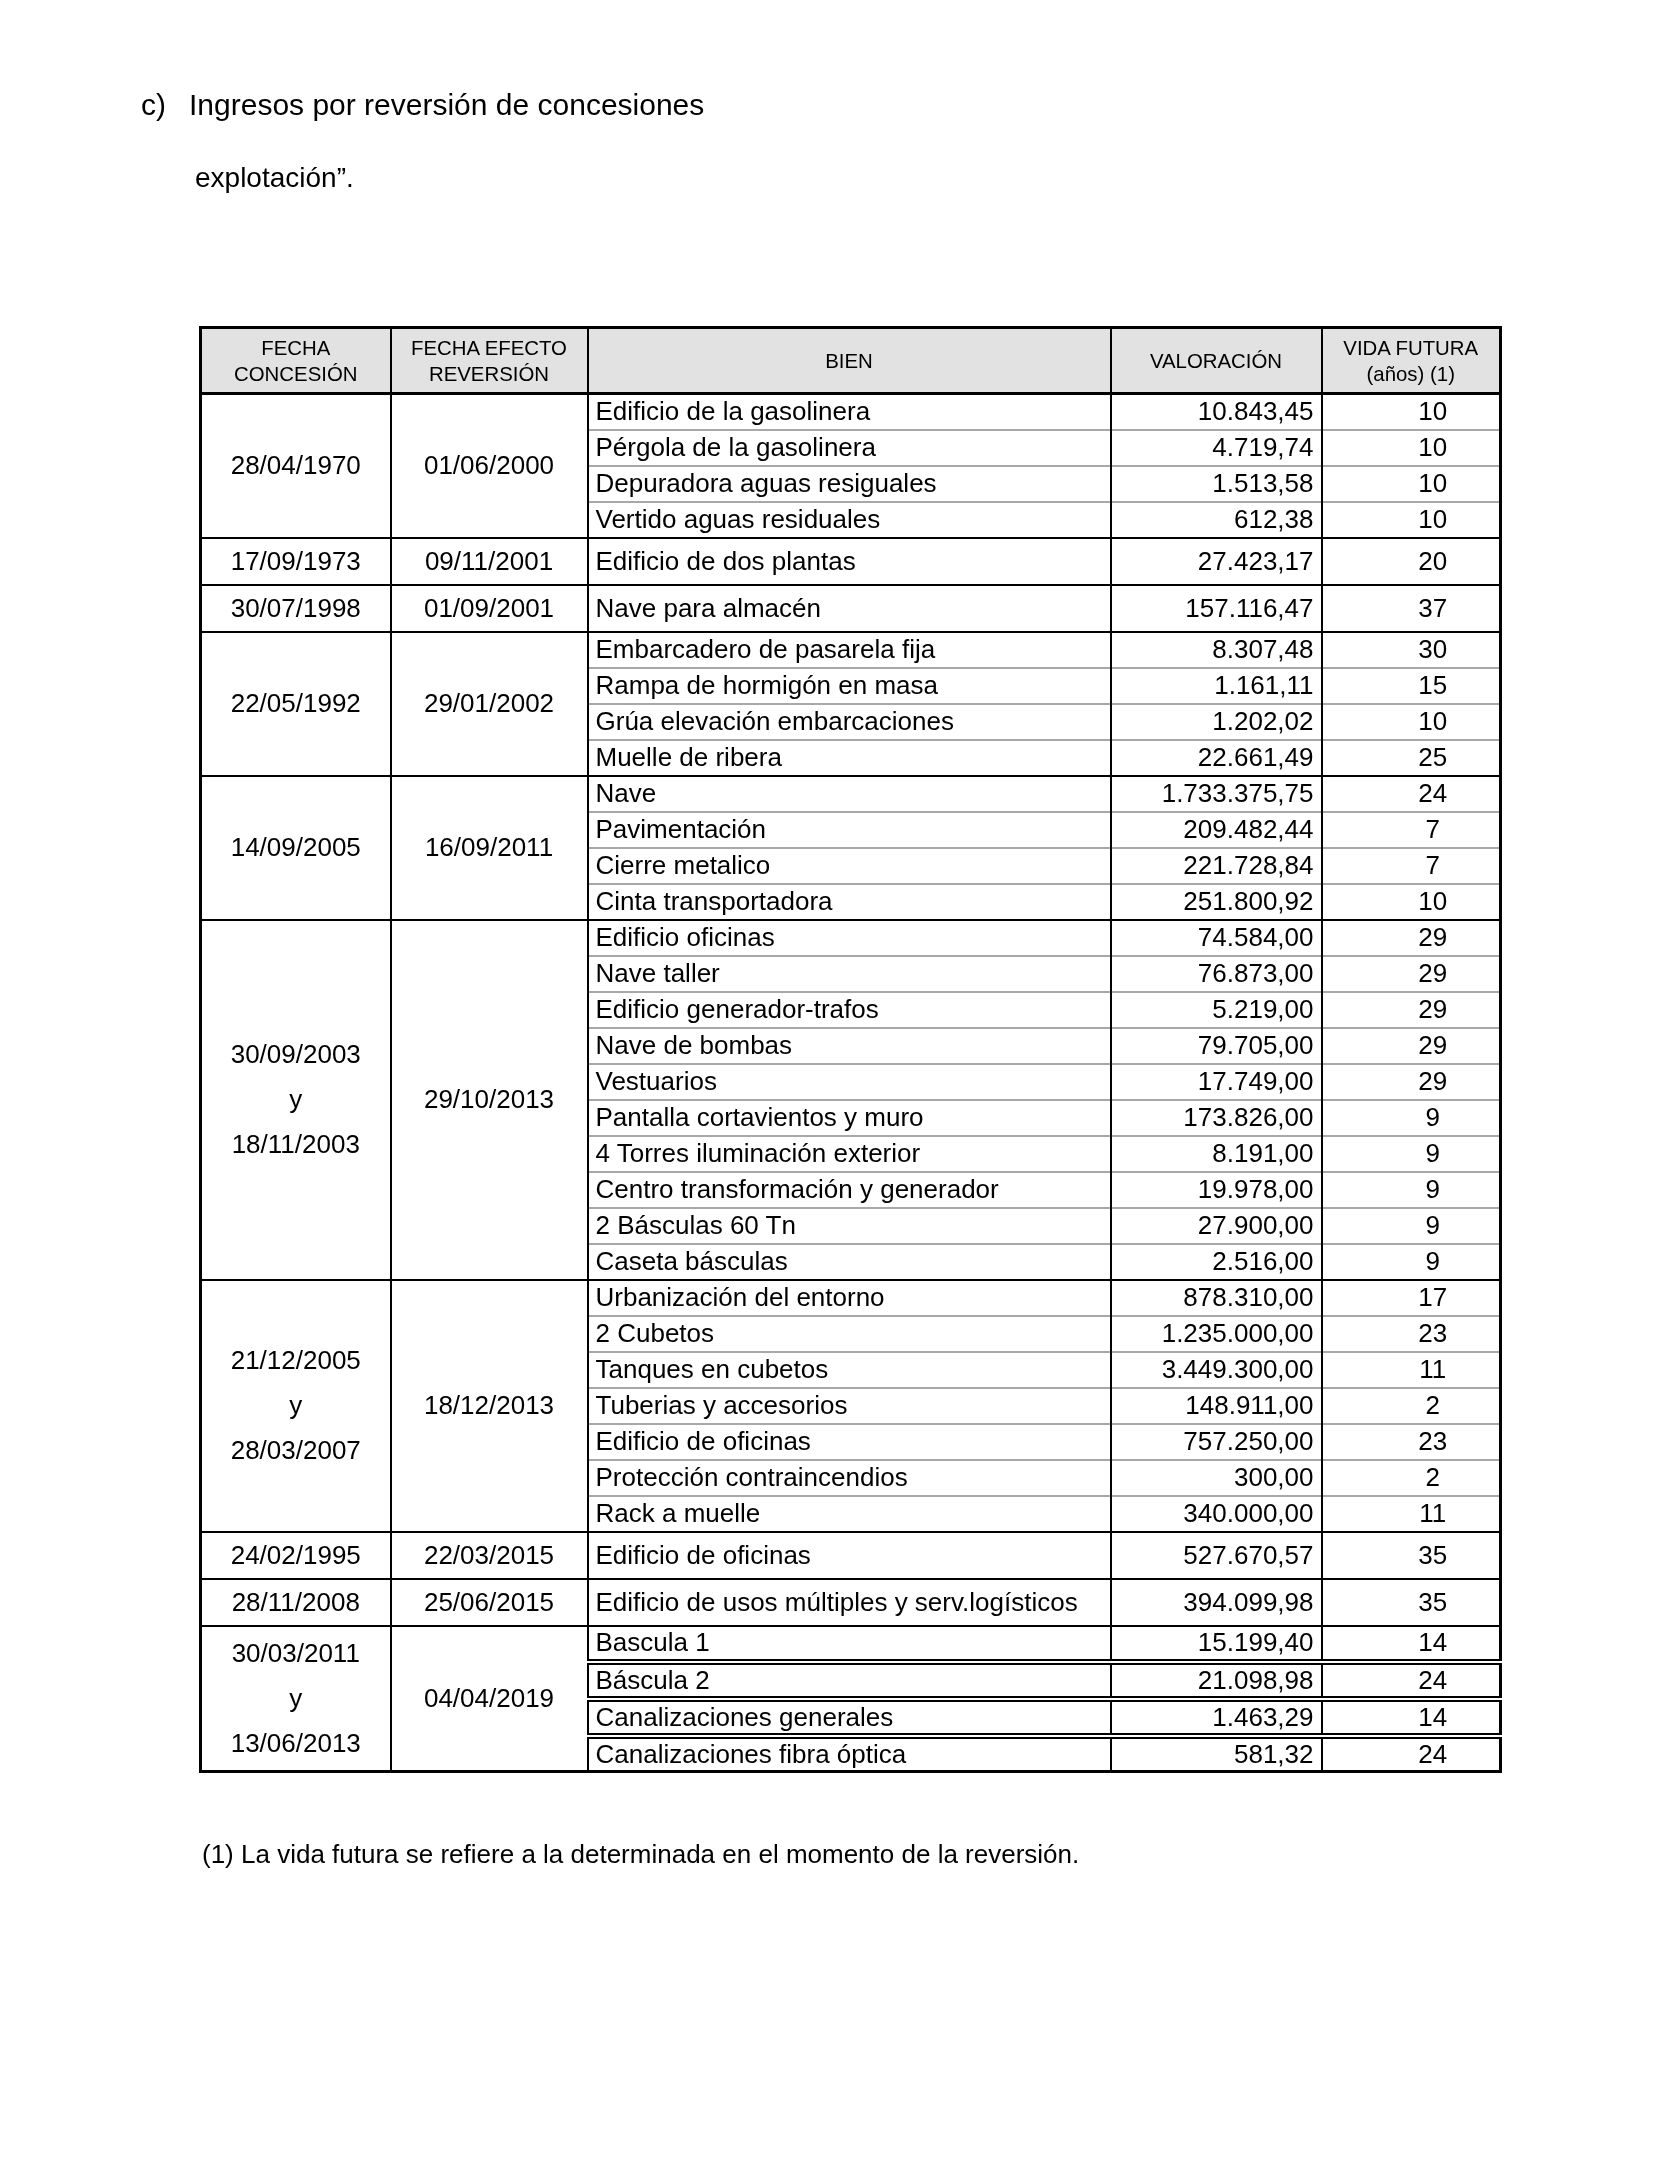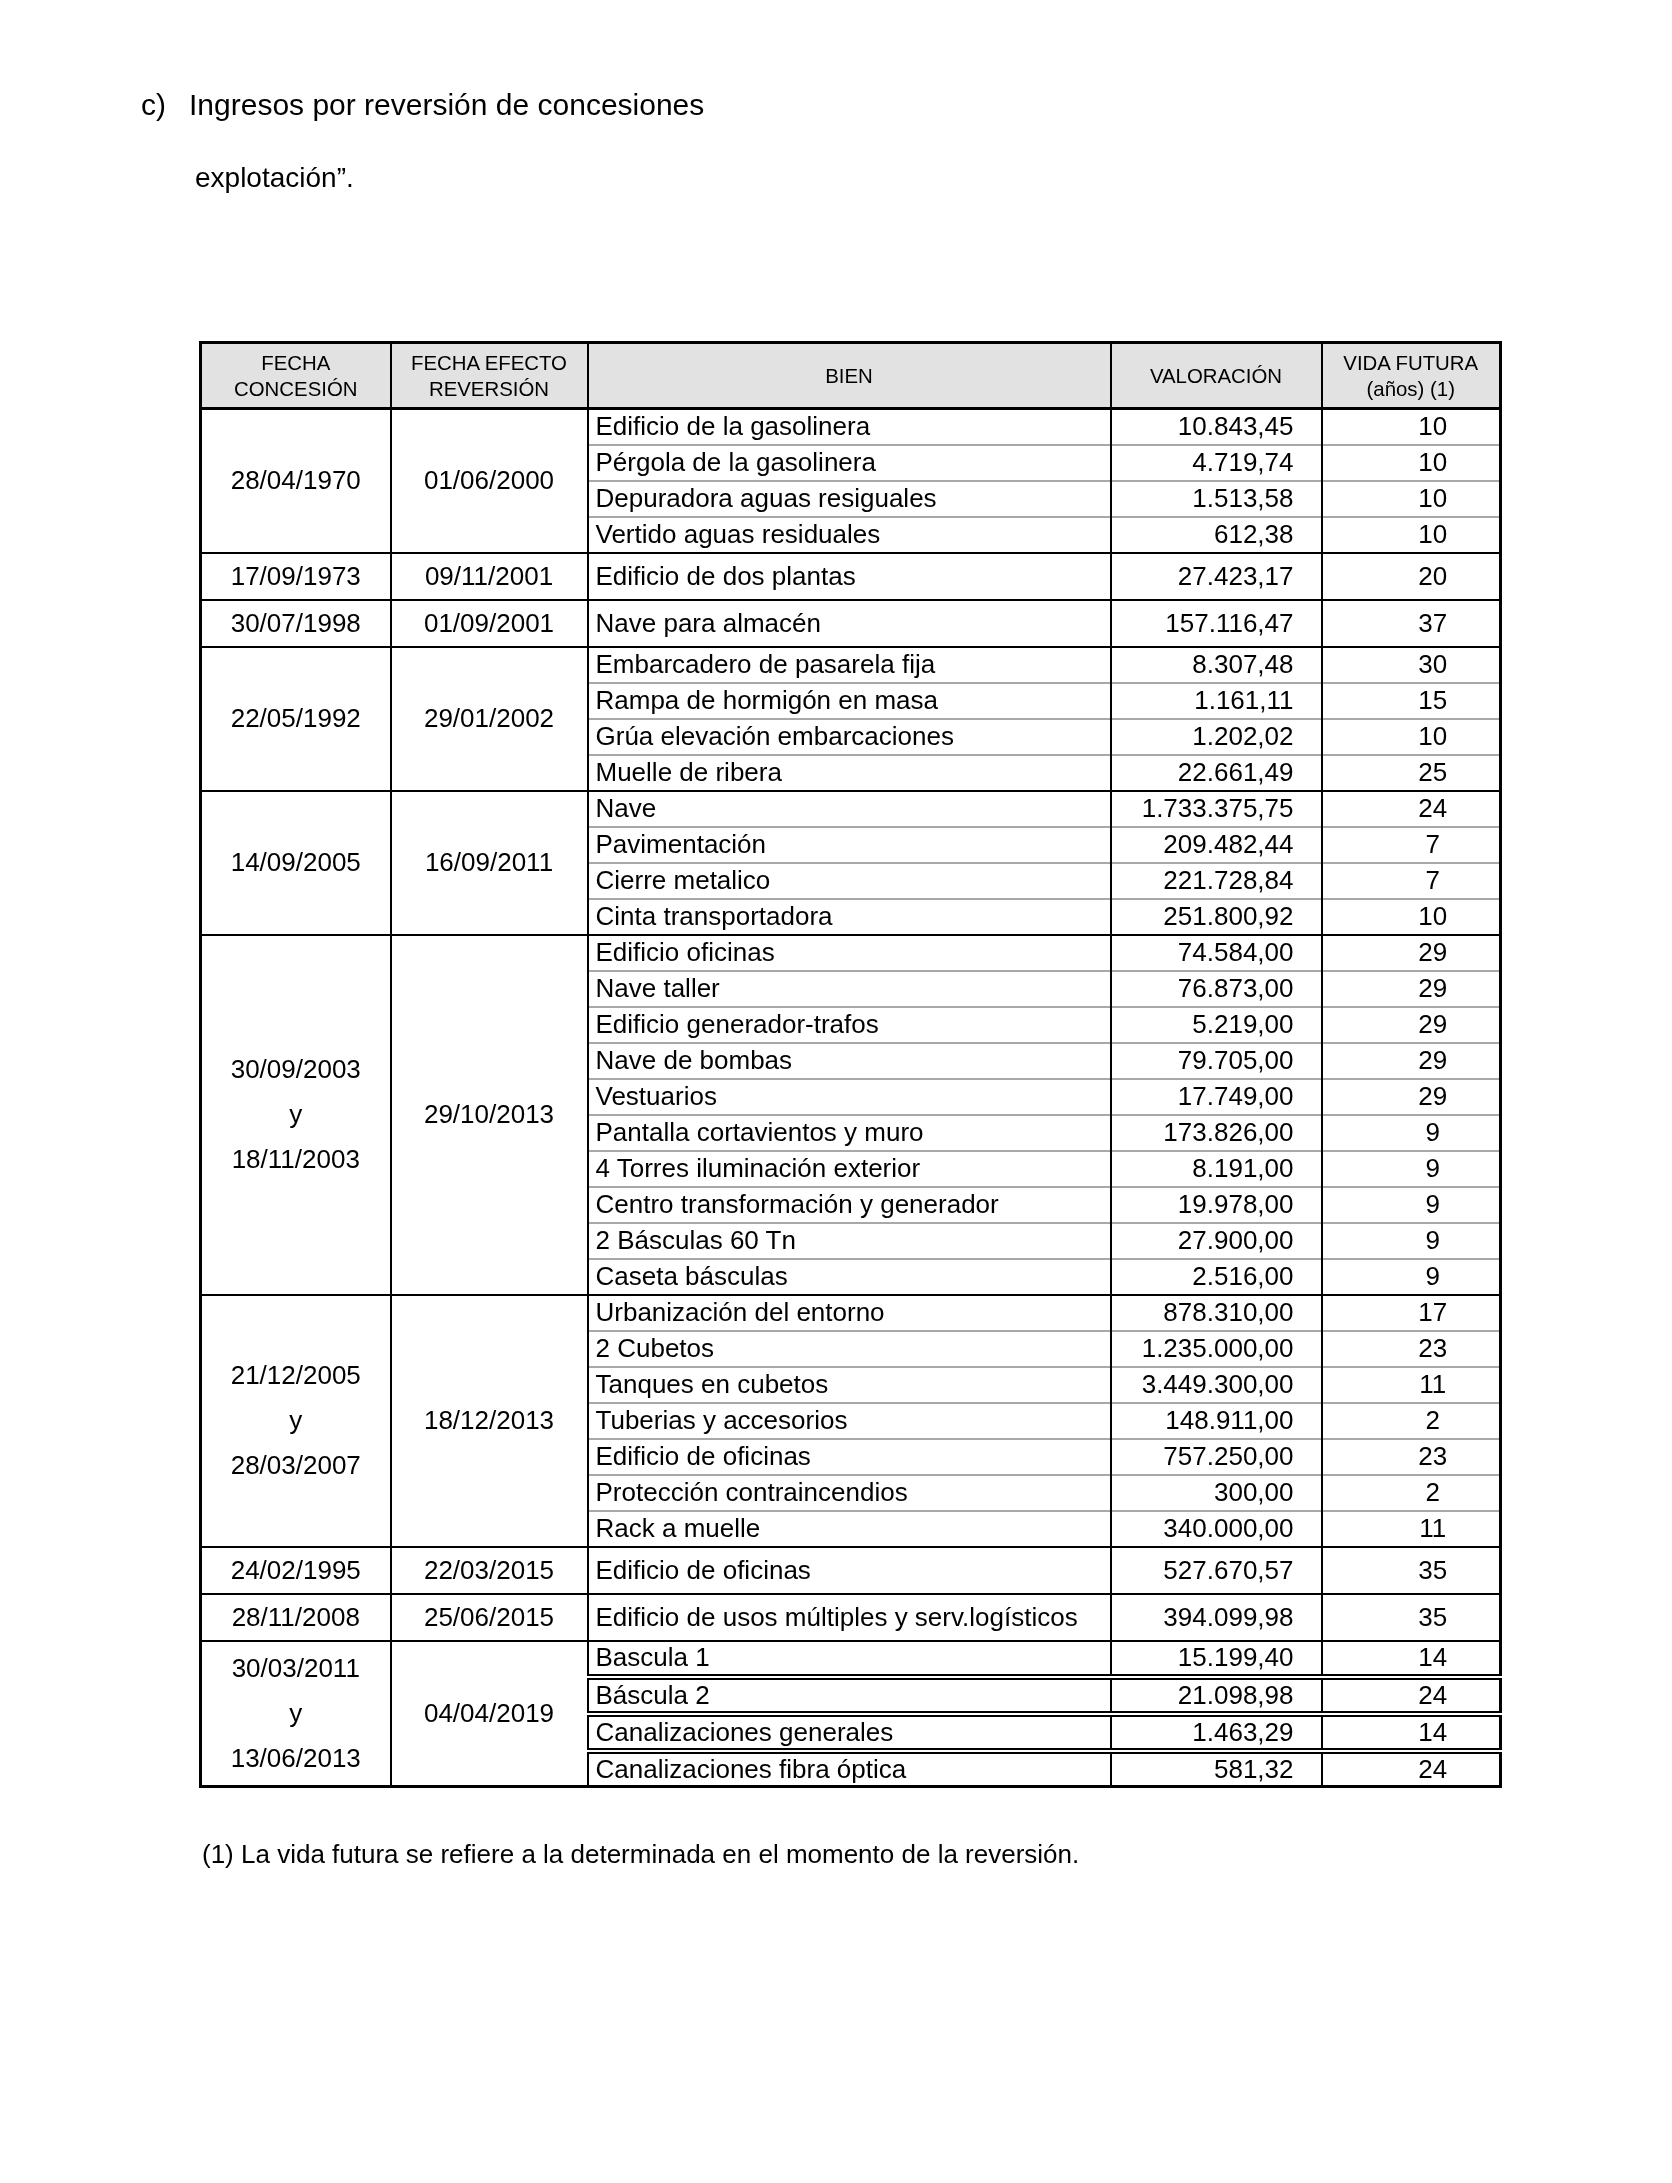--- a/index.html
+++ b/index.html
@@ -21,21 +21,21 @@
   
   .para {
     position:absolute; left:195px; top:159px; width:1303px;
     font-size:28px; line-height:38px;
   }
   .para .jline { text-align:justify; text-align-last:justify; }
   .para .lastline { text-align:left; }
   .para .note-line { text-align:left; }
 
   
-  .table-wrap { position:absolute; left:199px; top:341px; }
+  .table-wrap { position:absolute; left:199px; top:326px; }
   table.rev {
     border-collapse:collapse; table-layout:fixed; width:1299px;
     border:3.1px solid #000;
   }
   table.rev th, table.rev td {
     border-left:2.4px solid #000; border-right:2.4px solid #000;
     border-top:none; border-bottom:none;
     overflow:hidden;
   }
   table.rev thead th {
@@ -48,21 +48,21 @@
     border-bottom:3.1px solid #000;
   }
   table.rev td {
     height:36px; font-size:26px; vertical-align:middle;
     background:#fff;
   }
   td.fecha {
     text-align:center; font-size:23.6px; line-height:45px; white-space:pre-line;
   }
   td.bien { text-align:left; padding-left:7px; }
-  td.val  { text-align:right; padding-right:27px; }
+  td.val  { text-align:right; padding-right:7px; }
   td.vida { text-align:center; font-size:25px;padding-left:44px; }
 
   tr.gstart td { border-top:2.4px solid #000; }
   tr.sub td { border-top:2.4px solid #a8a8a8; }
   tr.sub-black td { border-top:6.3px double #000;margin-top:32px; }
 
   
   .footnote {
     position:absolute; left:202px; top:1839px;
     font-size:26px;

